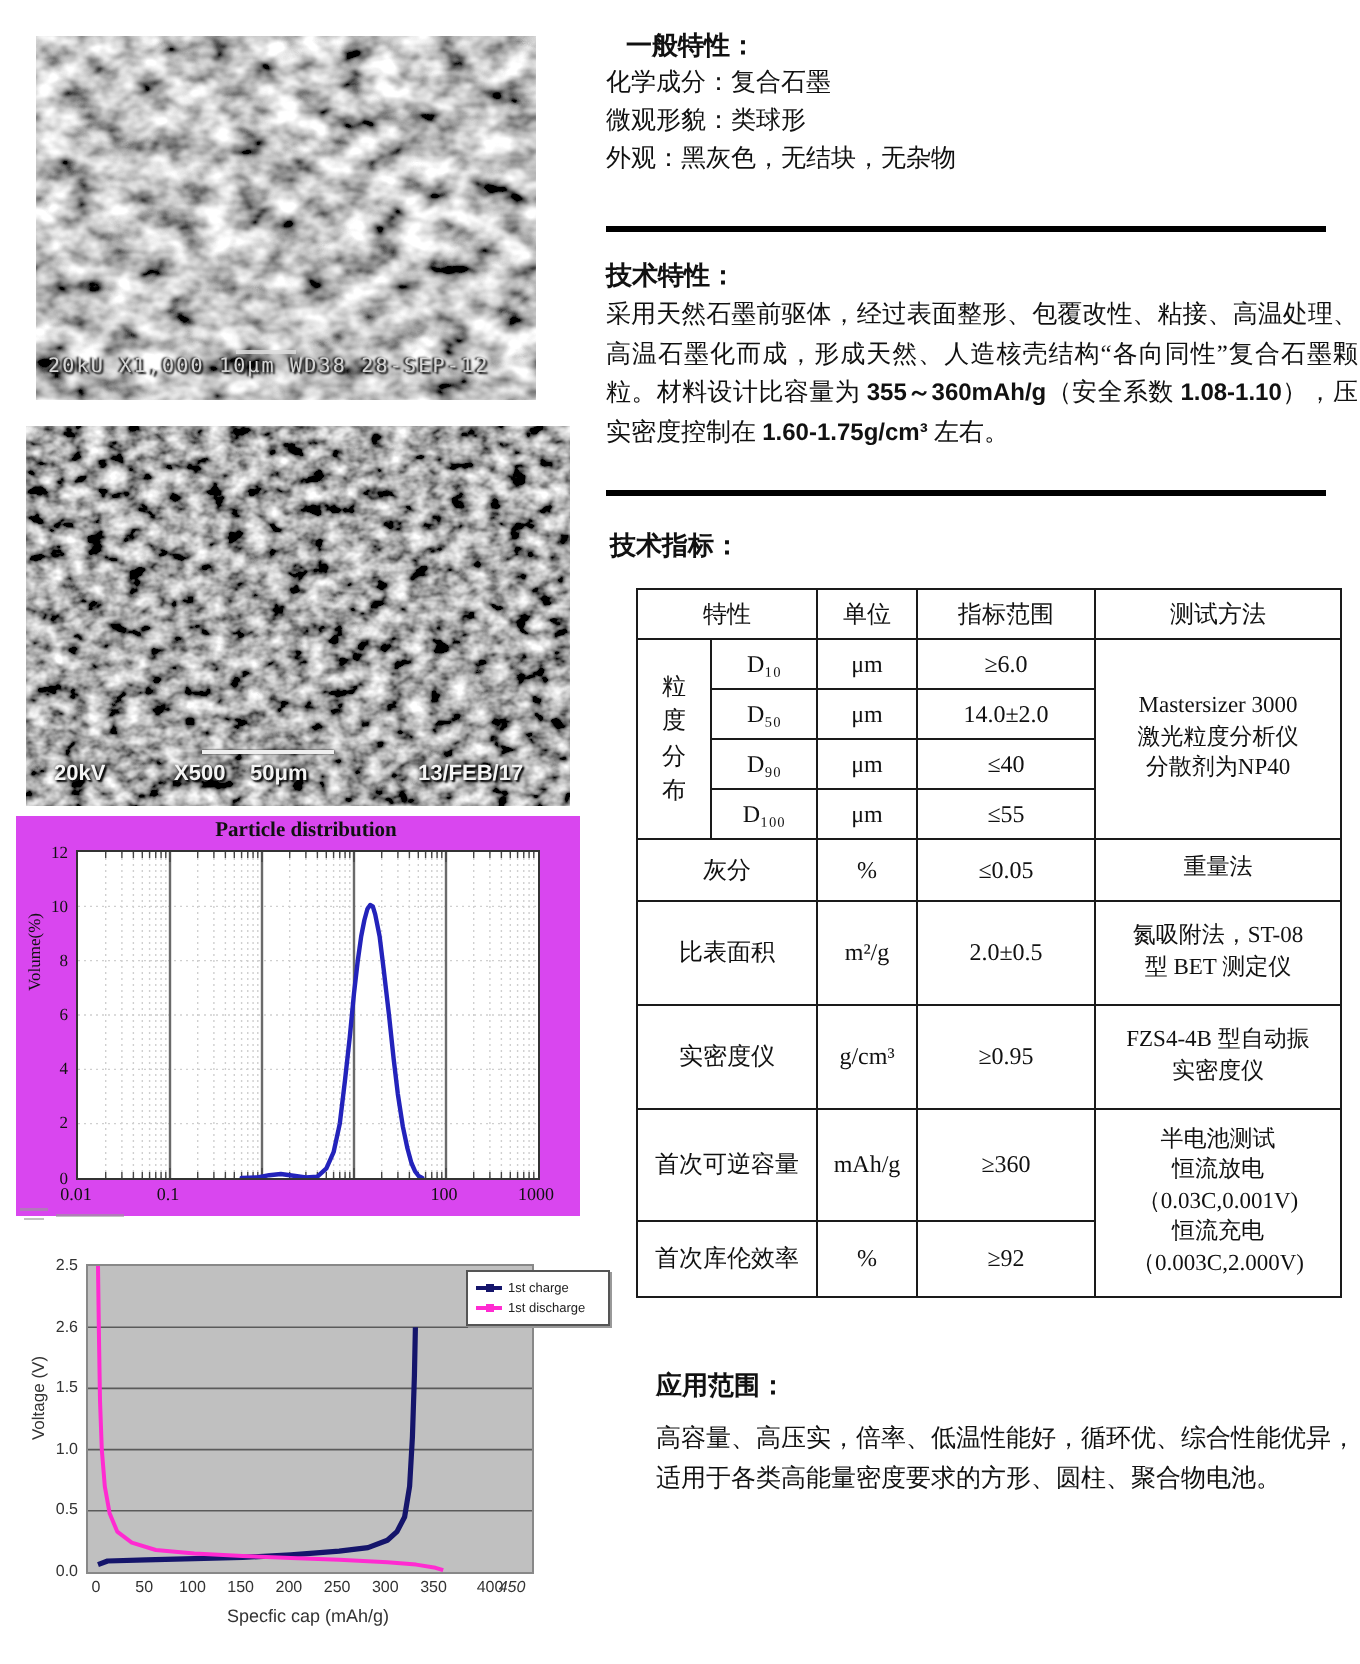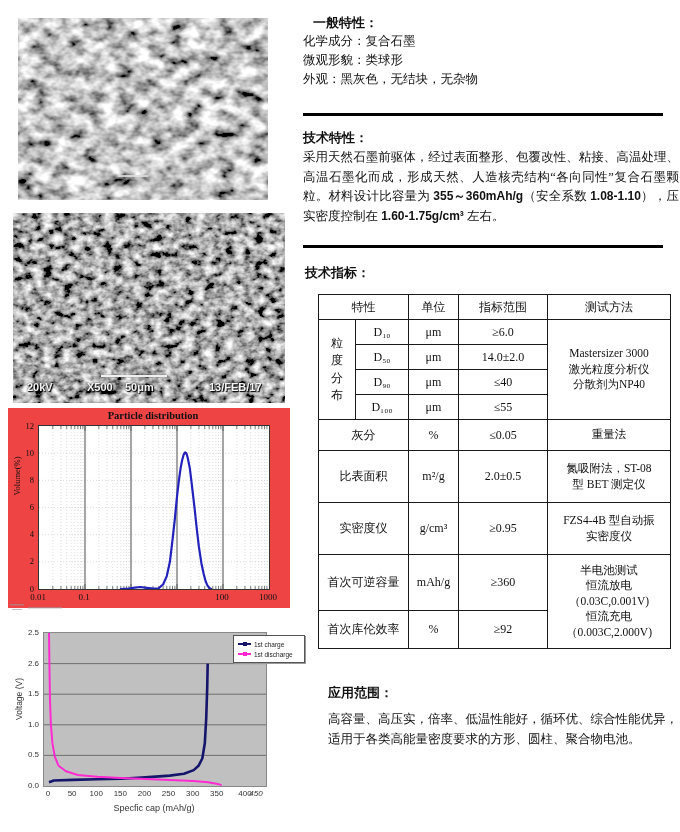--- a/index.html
+++ b/index.html
@@ -12,21 +12,21 @@
   .sem2{left:13px;top:213px;width:272px;height:190px;}
   .sem1-cap{position:absolute;left:6px;top:160px;font:10px "DejaVu Sans Mono",monospace;
             color:#d4d4d4;letter-spacing:1.1px;white-space:nowrap;
             text-shadow:1px 1px 1px #0a0a0a,-1px 0 1px #0a0a0a;}
   .sem1-scalebar{position:absolute;left:100px;top:157px;width:30px;height:2px;background:#ddd;opacity:.85;}
   .s2{position:absolute;top:168px;color:#f4f4f4;font:bold 11px "Liberation Sans","DejaVu Sans",sans-serif;
       text-shadow:0 0 2px #000,1px 1px 1px #000;white-space:nowrap;}
   .s2-kv{left:14px;} .s2-mag{left:74px;} .s2-scale{left:112px;} .s2-date{left:196px;}
   .sem2-bar{position:absolute;left:88px;top:162px;width:66px;height:2px;background:#efefef;box-shadow:0 0 1px #000;}
   
-  .pd-chart{position:absolute;left:8px;top:408px;width:282px;height:200px;background:#ef4444;text-decoration:underline;}
+  .pd-chart{position:absolute;left:8px;top:408px;width:282px;height:200px;background:#d946ef;text-decoration:underline;}
   .pd-title{position:absolute;left:30px;top:2px;width:230px;text-align:center;
             font-weight:bold;font-size:10.5px;}
   .pd-plot{position:absolute;left:30px;top:17px;width:230px;height:163px;border:1px solid #333;background:#fff;}
   .pd-ylabel{position:absolute;left:-26px;top:63px;width:70px;text-align:center;
              transform:rotate(-90deg);font-size:8.5px;}
   .pd-yticks{position:absolute;left:4px;top:17px;width:22px;height:163px;}
   .pd-yticks span{position:absolute;right:0;font-size:8.5px;}
   .pd-xticks{position:absolute;left:30px;top:184px;width:230px;height:12px;}
   .pd-xticks span{position:absolute;transform:translateX(-50%);font-size:9px;white-space:nowrap;}
   .pd-xlabel{position:absolute;left:30px;top:184px;width:230px;text-align:center;
@@ -84,20 +84,21 @@
     <svg width="250" height="182">
       <defs>
         <filter id="fx1" x="0" y="0" width="100%" height="100%">
           <feTurbulence type="fractalNoise" baseFrequency="0.06 0.08" numOctaves="3" seed="7" stitchTiles="stitch"></feTurbulence>
           <feColorMatrix type="matrix" values="2 0 0 0 -0.45  2 0 0 0 -0.45  2 0 0 0 -0.45  0 0 0 0 1"></feColorMatrix>
         </filter>
       </defs>
       <rect width="250" height="182" fill="#6e6e6e" filter="url(#fx1)"></rect>
     </svg>
     <div class="sem1-scalebar"></div>
+    <div class="sem1-cap">20kU  X1,000  10μm WD38  28-SEP-12</div>
   </div>
 
   <div class="sem sem2">
     <svg width="272" height="190">
       <defs>
         <filter id="fx2" x="0" y="0" width="100%" height="100%">
           <feTurbulence type="fractalNoise" baseFrequency="0.10 0.13" numOctaves="3" seed="4" stitchTiles="stitch"></feTurbulence>
           <feColorMatrix type="matrix" values="1.9 0 0 0 -0.55  1.9 0 0 0 -0.55  1.9 0 0 0 -0.55  0 0 0 0 1"></feColorMatrix>
         </filter>
       </defs>

